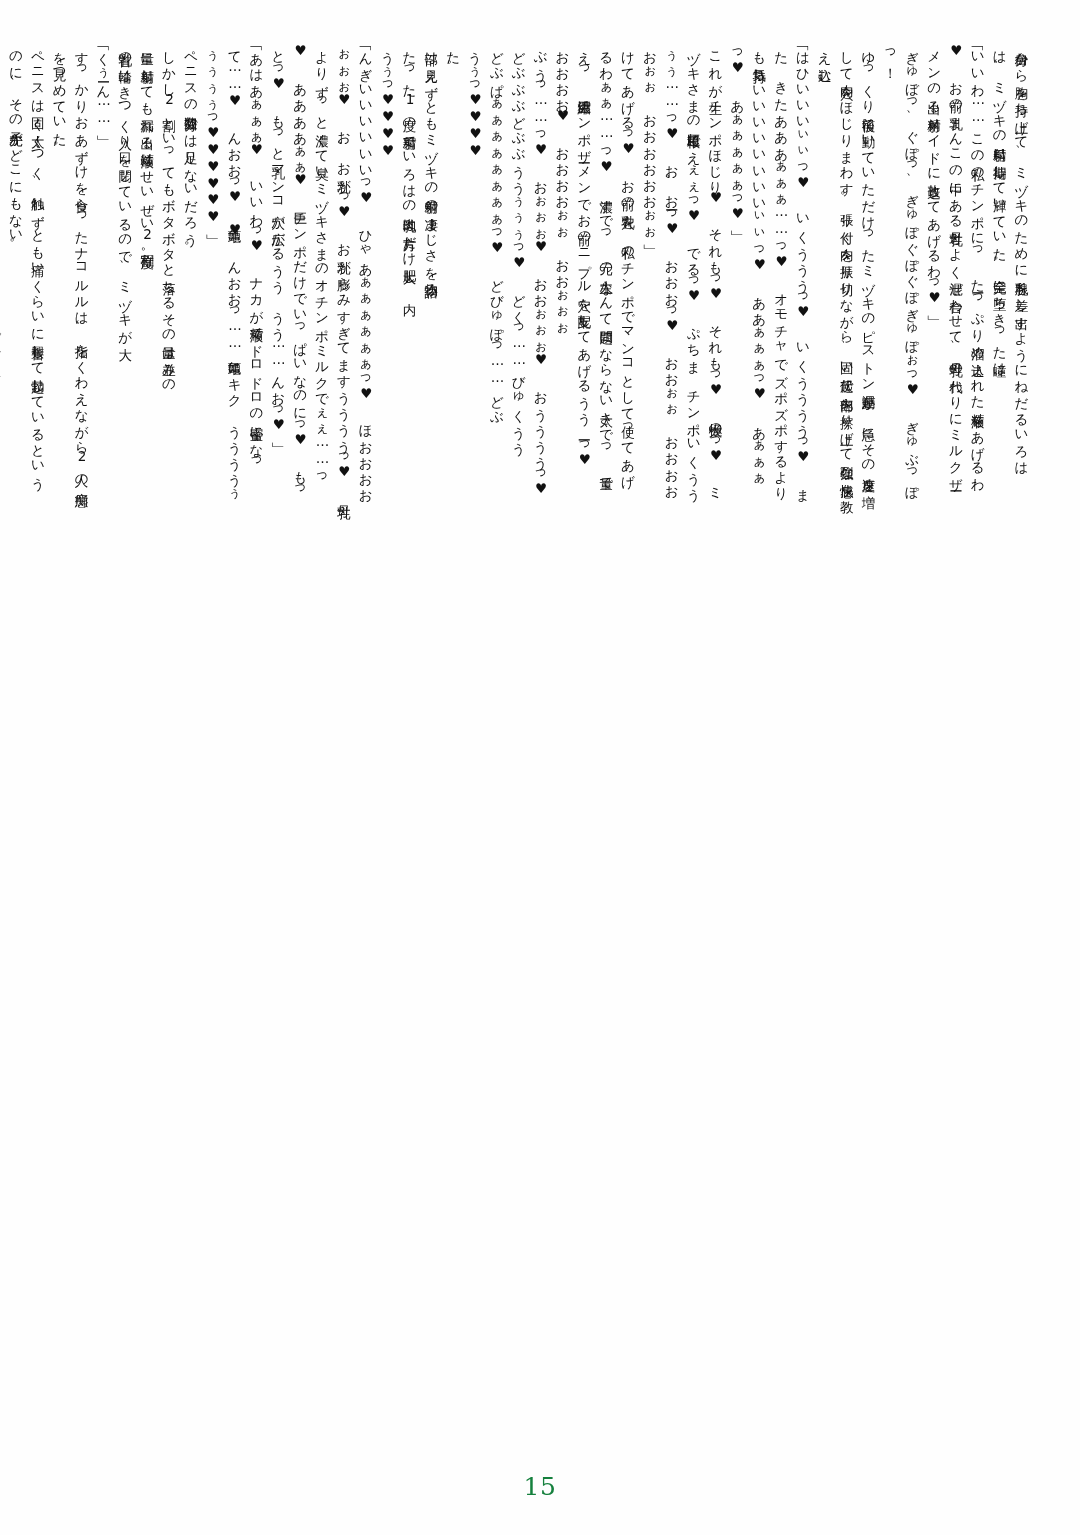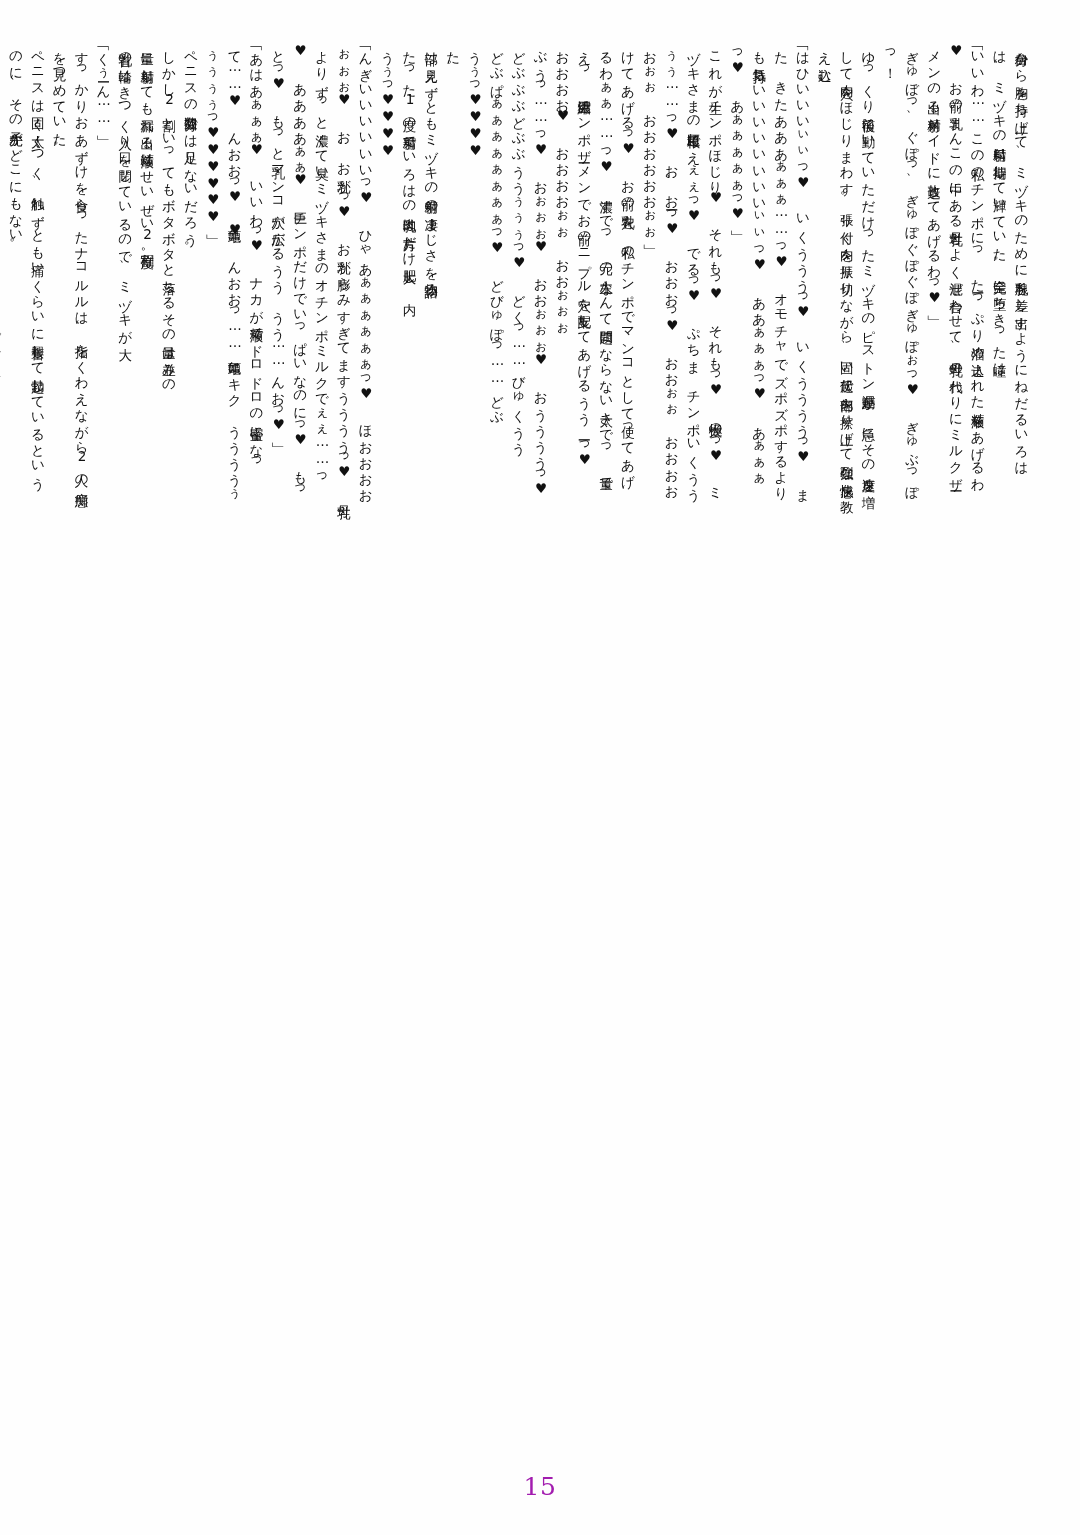--- a/index.html
+++ b/index.html
@@ -41,21 +41,21 @@
     width: 890px;
   }
   .page-number {
     position: absolute;
     bottom: 34px;
     left: 0;
     right: 0;
     text-align: center;
     font-size: 25px;
     font-family: "DejaVu Serif", serif;
-    color: #a21caf;
+    color: #15803d;
     letter-spacing: 0.02em;
   }
 </style>
 </head>
 <body>
 
 <div class="page">
 
   <div class="vblock" id="band-1">自分から胸を持ち上げて、ミヅキのために乳腺を差し出すようにねだるいろはは、ミヅキの射精に期待して輝いていた。完全に堕ちきった瞳は、
 「いいわ……この私のチンポにっ　たーっぷり溜め込まれた精液をあげるわ♥　お前の乳まんこの中にある母乳とよく混ぜ合わせて、母乳の代わりにミルクザーメンの出る射精メイドに改造してあげるわっ♥」

